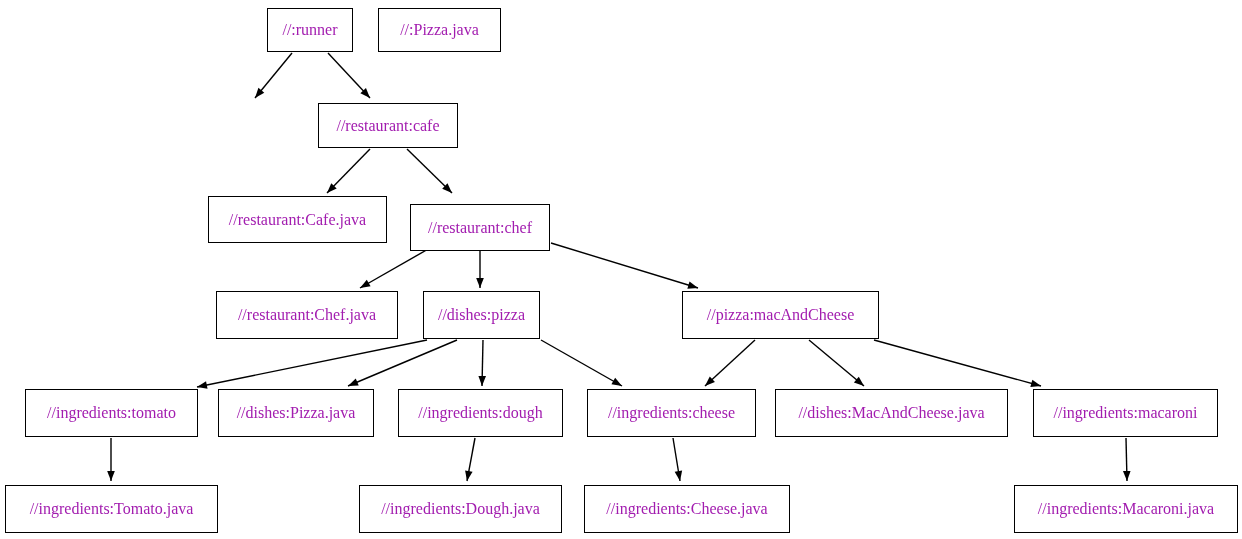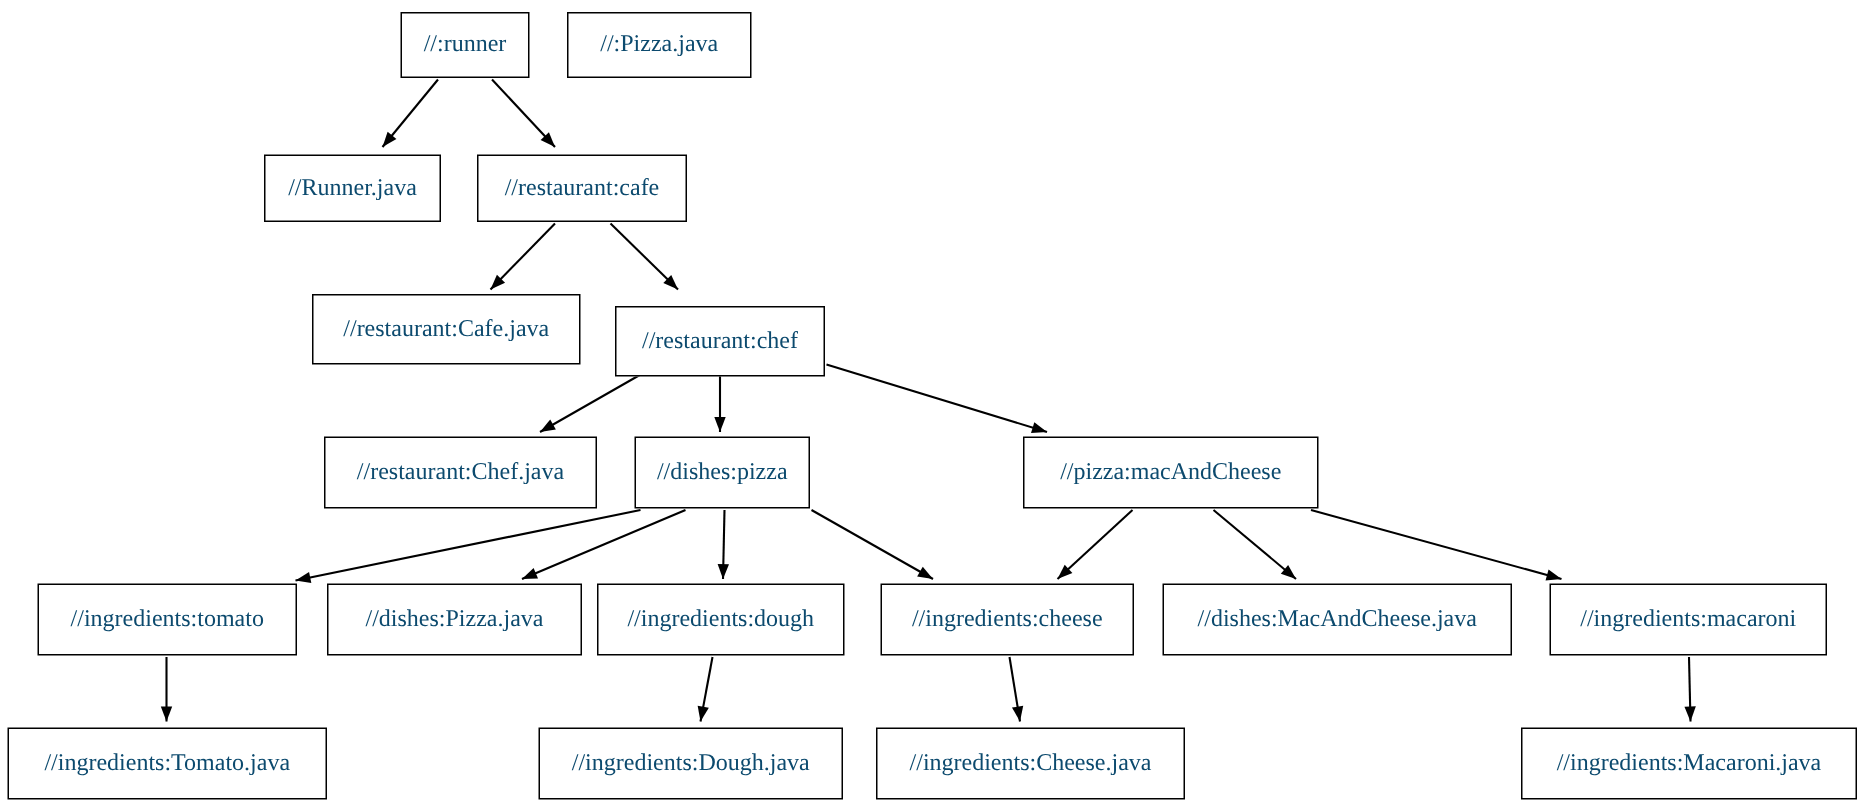--- a/index.html
+++ b/index.html
@@ -28,21 +28,21 @@
   }
   .node {
     position: absolute;
     box-sizing: border-box;
     background: #ffffff;
     border: 1.5px solid #000000;
     display: flex;
     align-items: center;
     justify-content: center;
     font-size: 16px;
-    color: #0c4a6e;
+    color: #a21caf;
     white-space: nowrap;
     text-align: center;
   }
 </style>
 </head>
 <body>
 
 <div class="graph-canvas">
 
   <svg class="edge-layer" width="1242" height="539" viewBox="0 0 1242 539">
@@ -71,23 +71,20 @@
     <line x1="1126" y1="438" x2="1127" y2="481" marker-end="url(#arrow)"></line>
   </svg>
 
   <div class="node" style="left:267px;top:8px;width:86px;height:44px">
     <span>//:runner</span>
   </div>
   <div class="node" style="left:378px;top:8px;width:123px;height:44px">
     <span>//:Pizza.java</span>
   </div>
 
-  <div class="node" style="left:176px;top:103px;width:118px;height:45px">
-    <span>//Runner.java</span>
-  </div>
   <div class="node" style="left:318px;top:103px;width:140px;height:45px">
     <span>//restaurant:cafe</span>
   </div>
 
   <div class="node" style="left:208px;top:196px;width:179px;height:47px">
     <span>//restaurant:Cafe.java</span>
   </div>
   <div class="node" style="left:410px;top:204px;width:140px;height:47px">
     <span>//restaurant:chef</span>
   </div>
@@ -98,21 +95,21 @@
   <div class="node" style="left:423px;top:291px;width:117px;height:48px">
     <span>//dishes:pizza</span>
   </div>
   <div class="node" style="left:682px;top:291px;width:197px;height:48px">
     <span>//pizza:macAndCheese</span>
   </div>
 
   <div class="node" style="left:25px;top:389px;width:173px;height:48px">
     <span>//ingredients:tomato</span>
   </div>
-  <div class="node" style="left:218px;top:389px;width:170px;height:48px">
+  <div class="node" style="left:218px;top:389px;width:156px;height:48px">
     <span>//dishes:Pizza.java</span>
   </div>
   <div class="node" style="left:398px;top:389px;width:165px;height:48px">
     <span>//ingredients:dough</span>
   </div>
   <div class="node" style="left:775px;top:389px;width:233px;height:48px">
     <span>//dishes:MacAndCheese.java</span>
   </div>
   <div class="node" style="left:587px;top:389px;width:169px;height:48px">
     <span>//ingredients:cheese</span>

